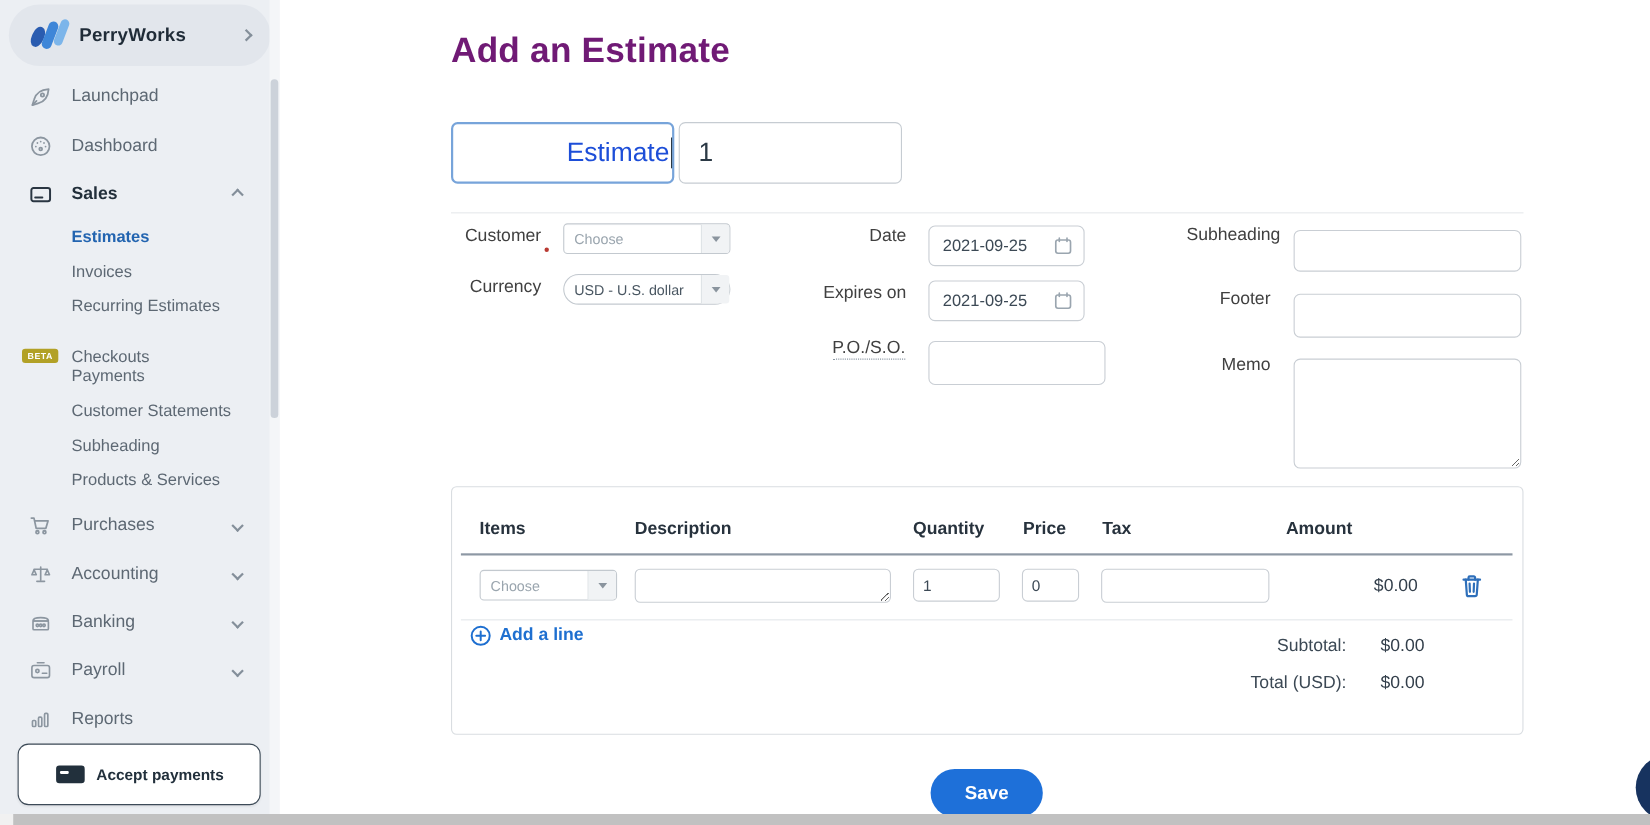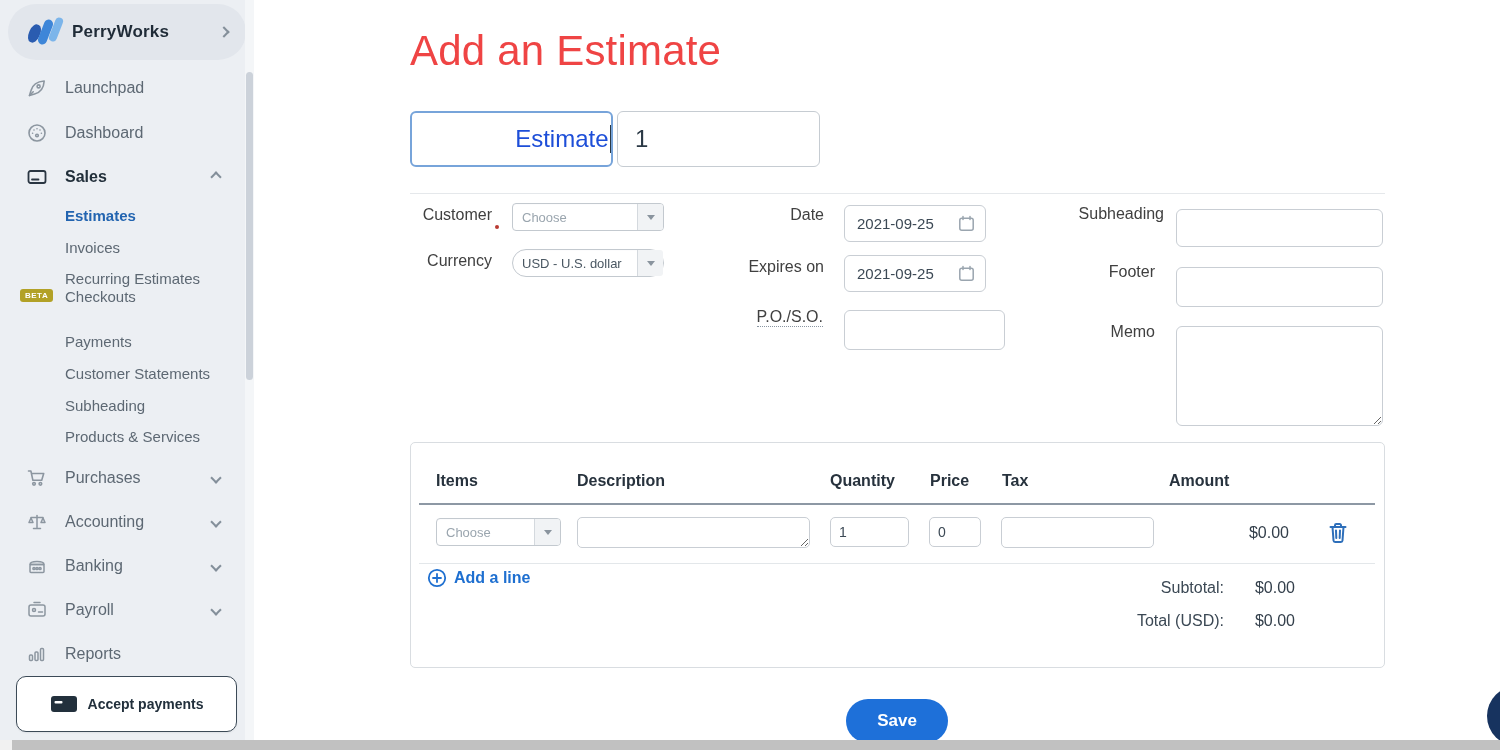--- a/index.html
+++ b/index.html
@@ -32,21 +32,21 @@
   .beta-badge { position:absolute; left:20px; top:4px; background:#b2a126; color:#fff; font-size:8px;
     font-weight:bold; letter-spacing:.5px; padding:2px 5px; border-radius:3px; }
   .accept-btn { position:absolute; left:16px; bottom:18px; width:221px; height:56px; background:#fff;
     border:1.5px solid #3c4a57; border-radius:10px; display:flex; align-items:center; justify-content:center;
     gap:10px; cursor:pointer; box-shadow:0 1px 2px rgba(0,0,0,.06); }
   .accept-label { font-size:14px; font-weight:bold; color:#22303c; }
   .side-scroll-track { position:absolute; right:0; top:0; bottom:0; width:9px; background:#f4f6f8; }
   .side-scroll-thumb { position:absolute; right:1px; top:72px; width:7px; height:308px; background:#ccd2da; border-radius:4px; }
 
   
-  .page-title { position:absolute; left:410px; top:27px; font-size:42px; font-weight:400; color:#ef4444; letter-spacing:.2px; }
+  .page-title { position:absolute; left:410px; top:27px; font-size:32px; font-weight:700; color:#701a75; letter-spacing:.2px; }
 
   .input-like { position:absolute; background:#fff; border:1px solid #c6ccd2; border-radius:6px; display:flex; align-items:center; }
   .title-input { left:410px; top:111px; width:203px; height:56px; border:2px solid #77a4da; padding-left:16px;
     font-size:24px; color:#1d4ed8;justify-content:flex-end; }
   .caret { display:inline-block; width:1.5px; height:28px; background:#2b3945; margin-left:1px; }
   .num-input { position:absolute; left:617px; top:111px; width:203px; height:56px; background:#fff;
     border:1px solid #c6ccd2; border-radius:6px; font-size:24px; color:#2b3945; padding-left:17px;
     font-family:"Liberation Sans", sans-serif; }
   .divider { position:absolute; left:410px; top:193px; width:975px; height:1px; background:#e5e8eb; }
 
@@ -152,21 +152,21 @@
 
     <div class="sub-row" style="top:204px;">
       <span class="sub-label active">Estimates</span>
     </div>
     <div class="sub-row" style="top:236px;">
       <span class="sub-label">Invoices</span>
     </div>
     <div class="sub-row" style="top:267px;">
       <span class="sub-label">Recurring Estimates</span>
     </div>
-    <div class="sub-row" style="top:285px;">
+    <div class="sub-row" style="top:313px;">
       <span class="beta-badge">BETA</span>
       <span class="sub-label">Checkouts</span>
     </div>
     <div class="sub-row" style="top:330px;">
       <span class="sub-label">Payments</span>
     </div>
     <div class="sub-row" style="top:362px;">
       <span class="sub-label">Customer Statements</span>
     </div>
     <div class="sub-row" style="top:394px;">

